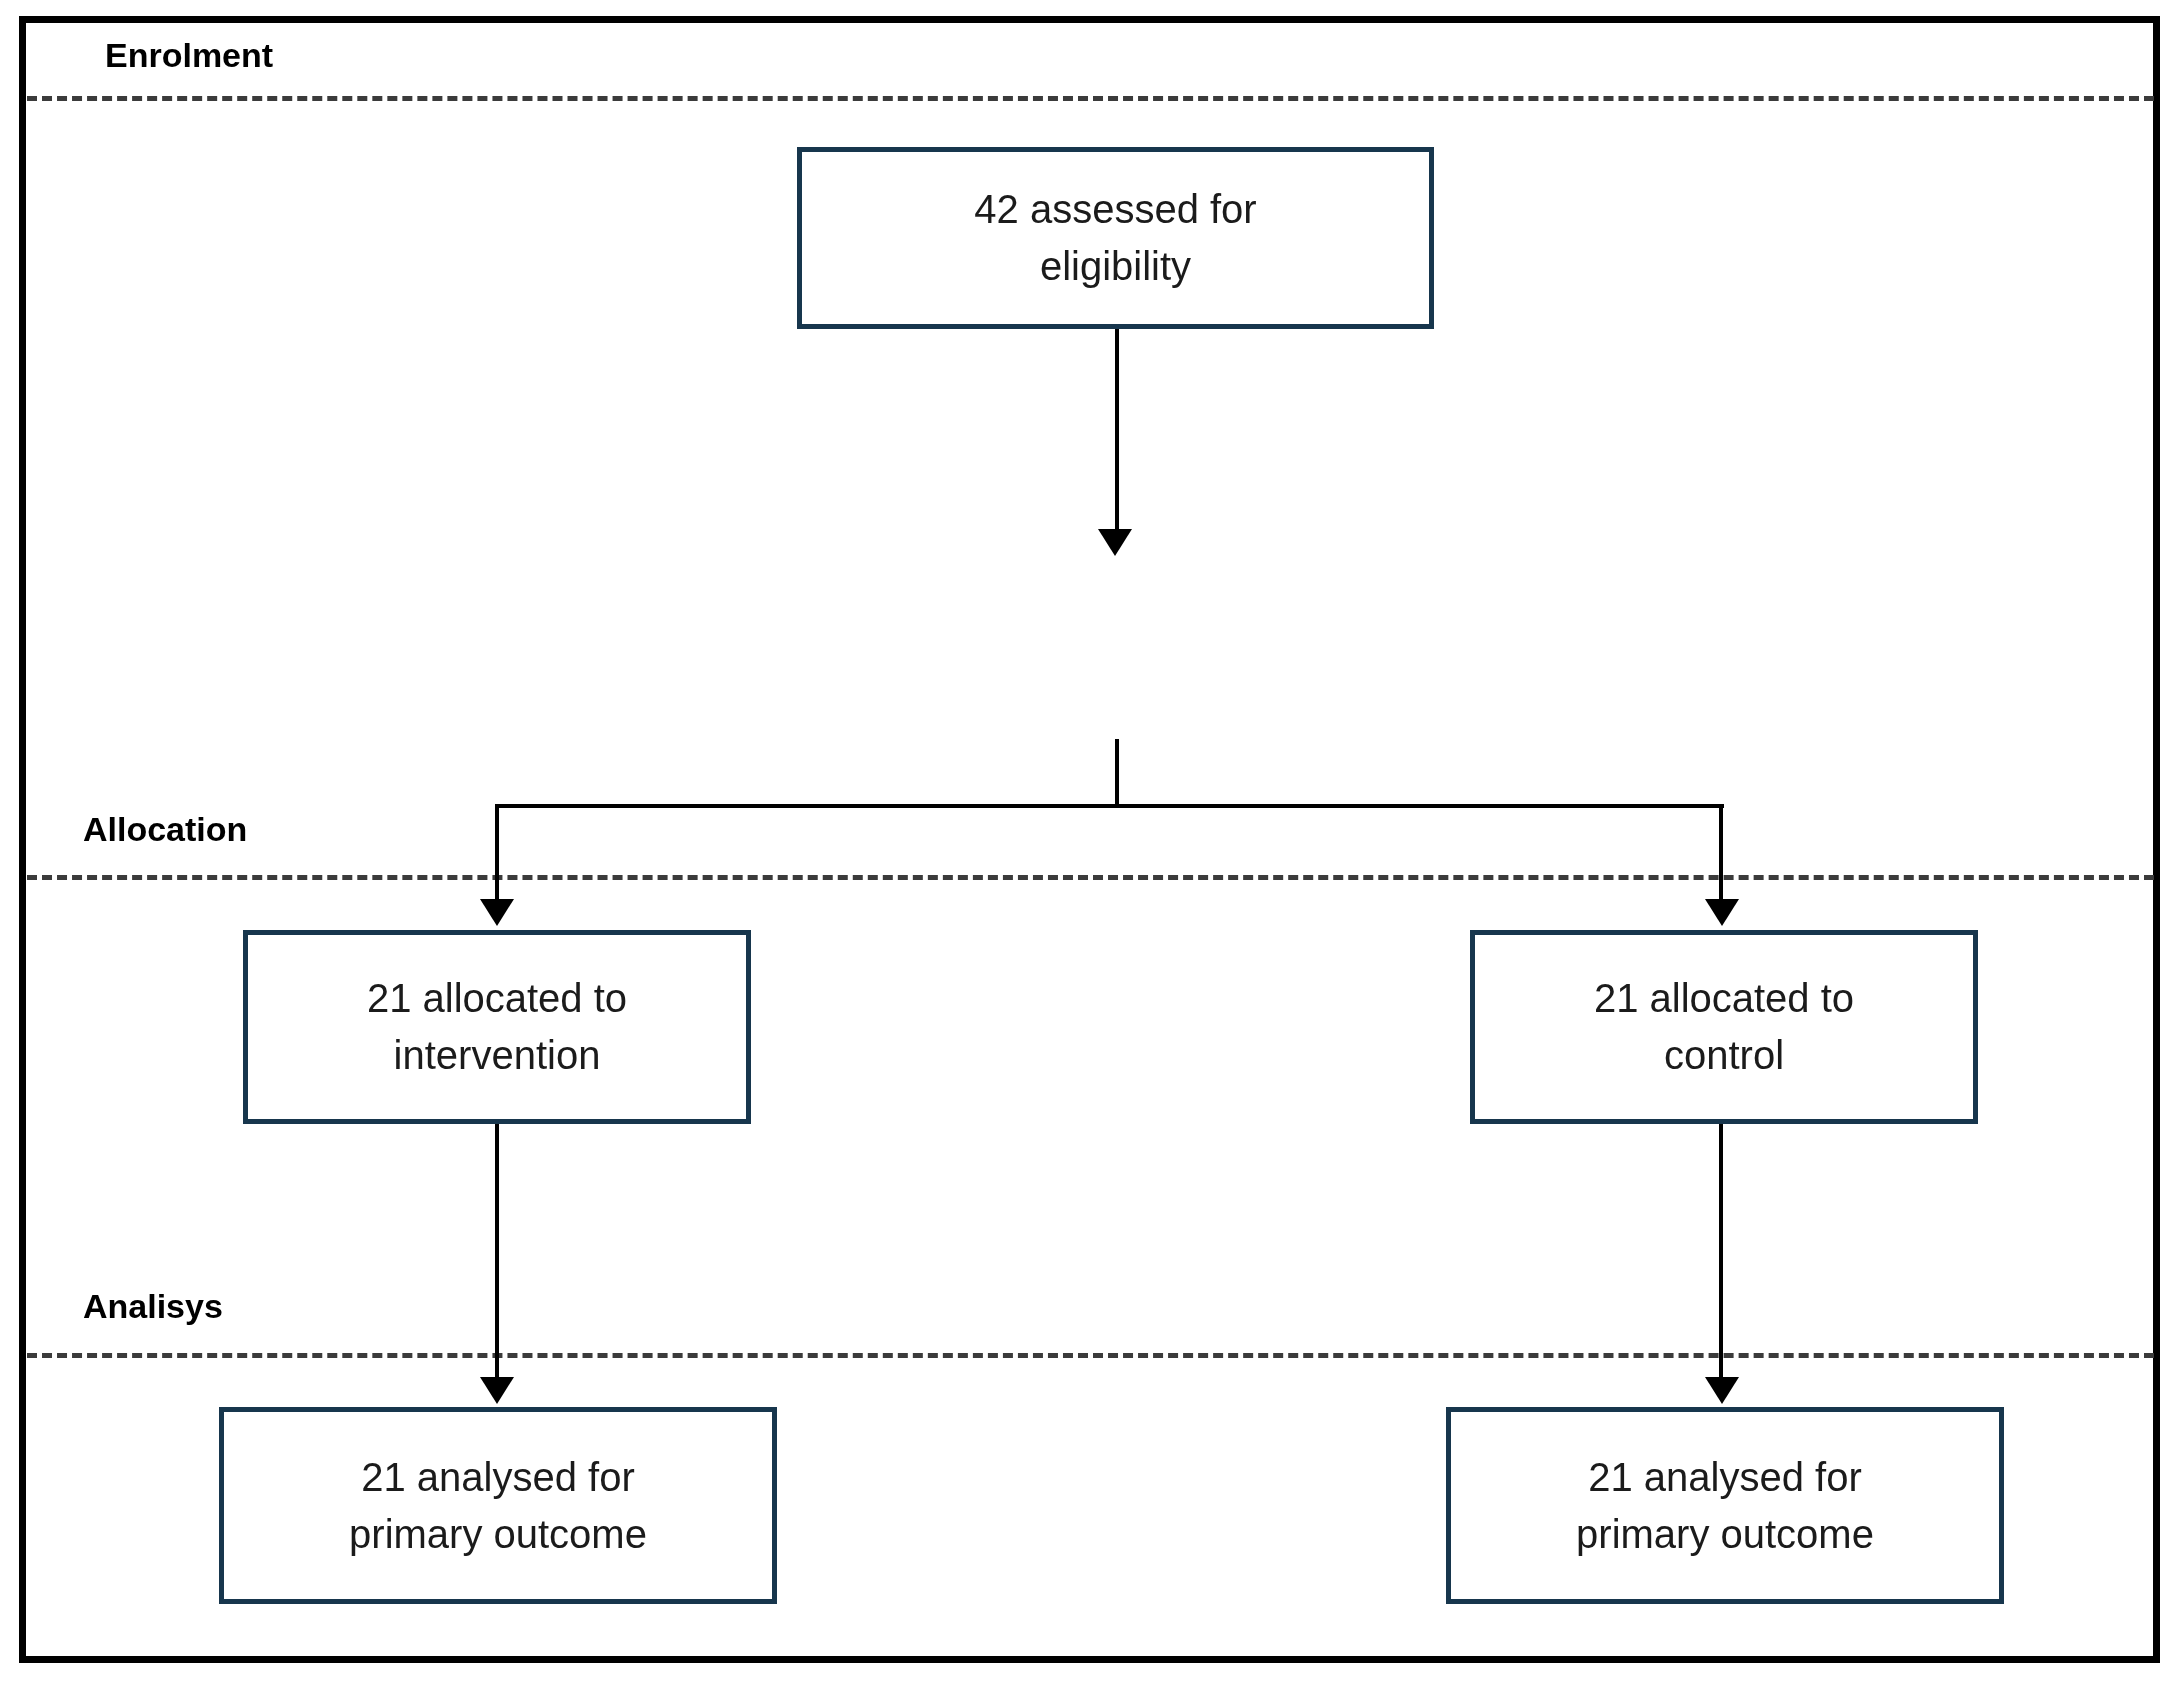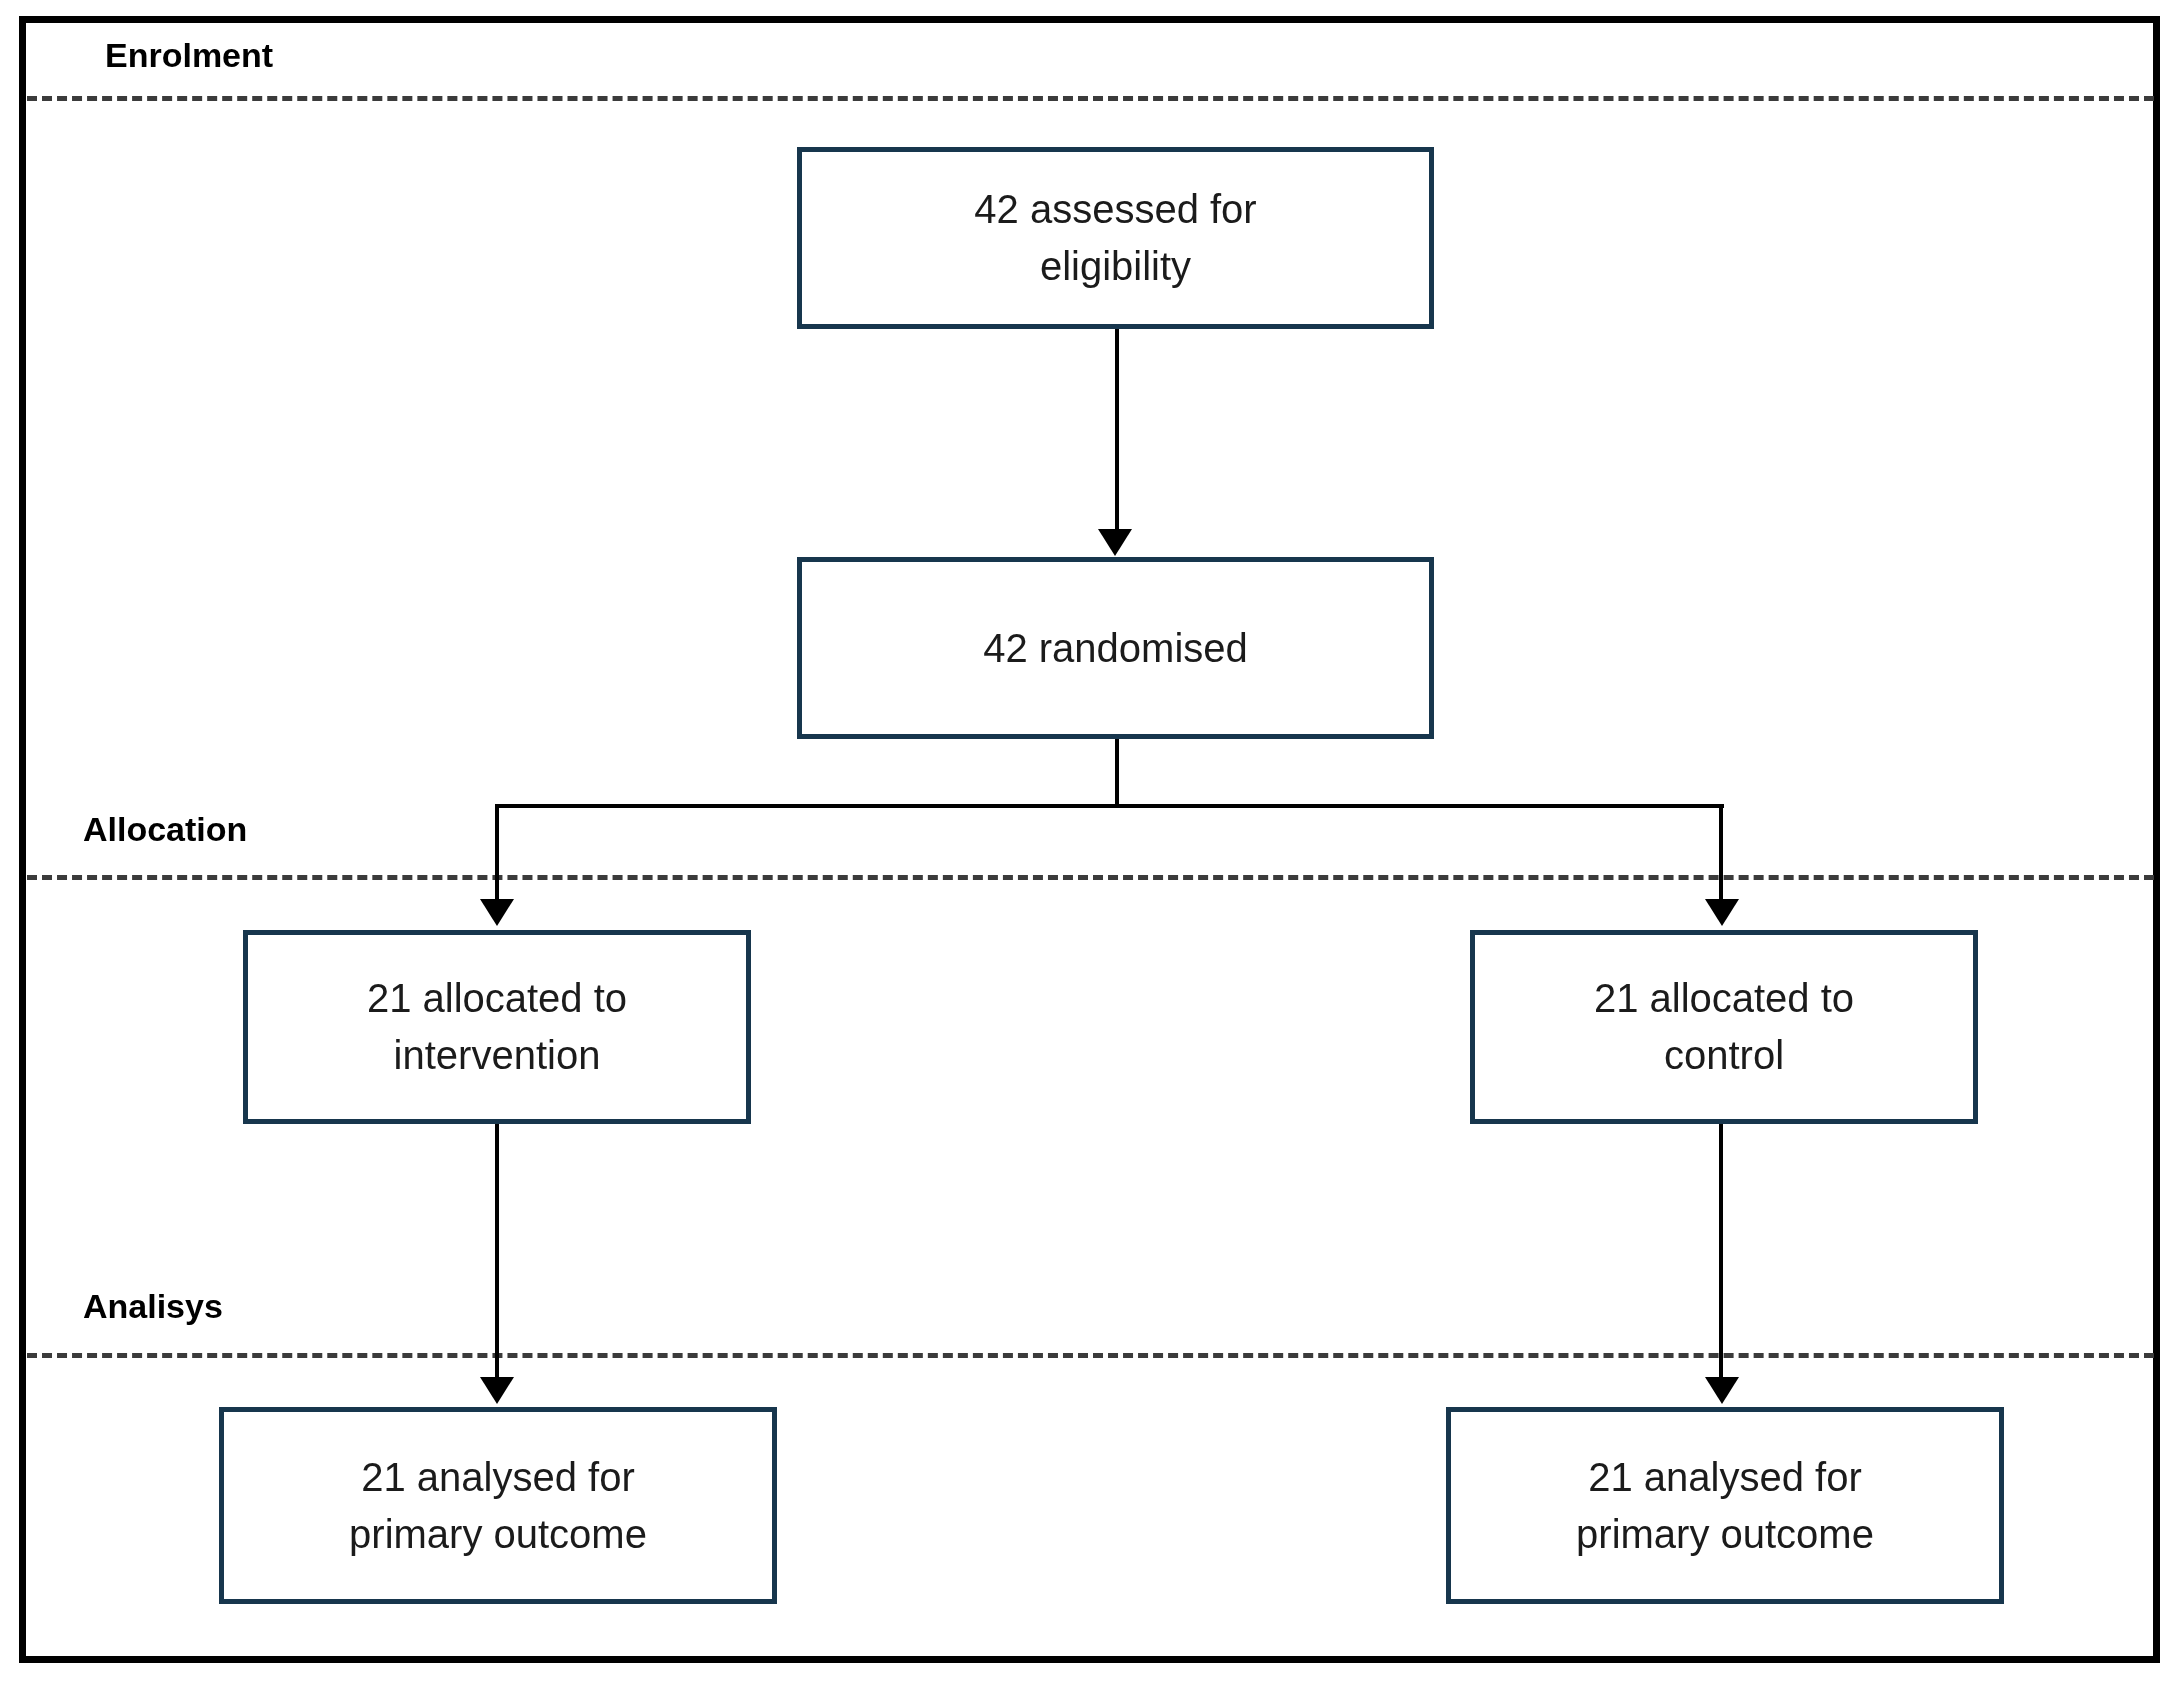--- a/index.html
+++ b/index.html
@@ -110,23 +110,20 @@
   <div class="phase-divider" style="top:1353px;"></div>
 
   <div class="flow-box" style="left:797px; top:147px; width:637px; height:182px;text-align:center;">
     <span class="box-text">42 assessed for
 eligibility</span>
   </div>
 
   <div class="conn-v" style="left:1115px; top:329px; height:202px;"></div>
   <div class="arrow-head" style="left:1098px; top:529px;"></div>
 
-  <div class="flow-box" style="left:797px; top:557px; width:637px; height:182px;">
-    <span class="box-text">42  randomised</span>
-  </div>
 
   <div class="conn-v" style="left:1115px; top:739px; height:67px;"></div>
   <div class="conn-h" style="left:495px; top:804px; width:1229px;"></div>
 
   <div class="conn-v" style="left:495px; top:804px; height:97px;"></div>
   <div class="arrow-head" style="left:480px; top:899px;"></div>
 
   <div class="conn-v" style="left:1719px; top:804px; height:97px;"></div>
   <div class="arrow-head" style="left:1705px; top:899px;"></div>
 

